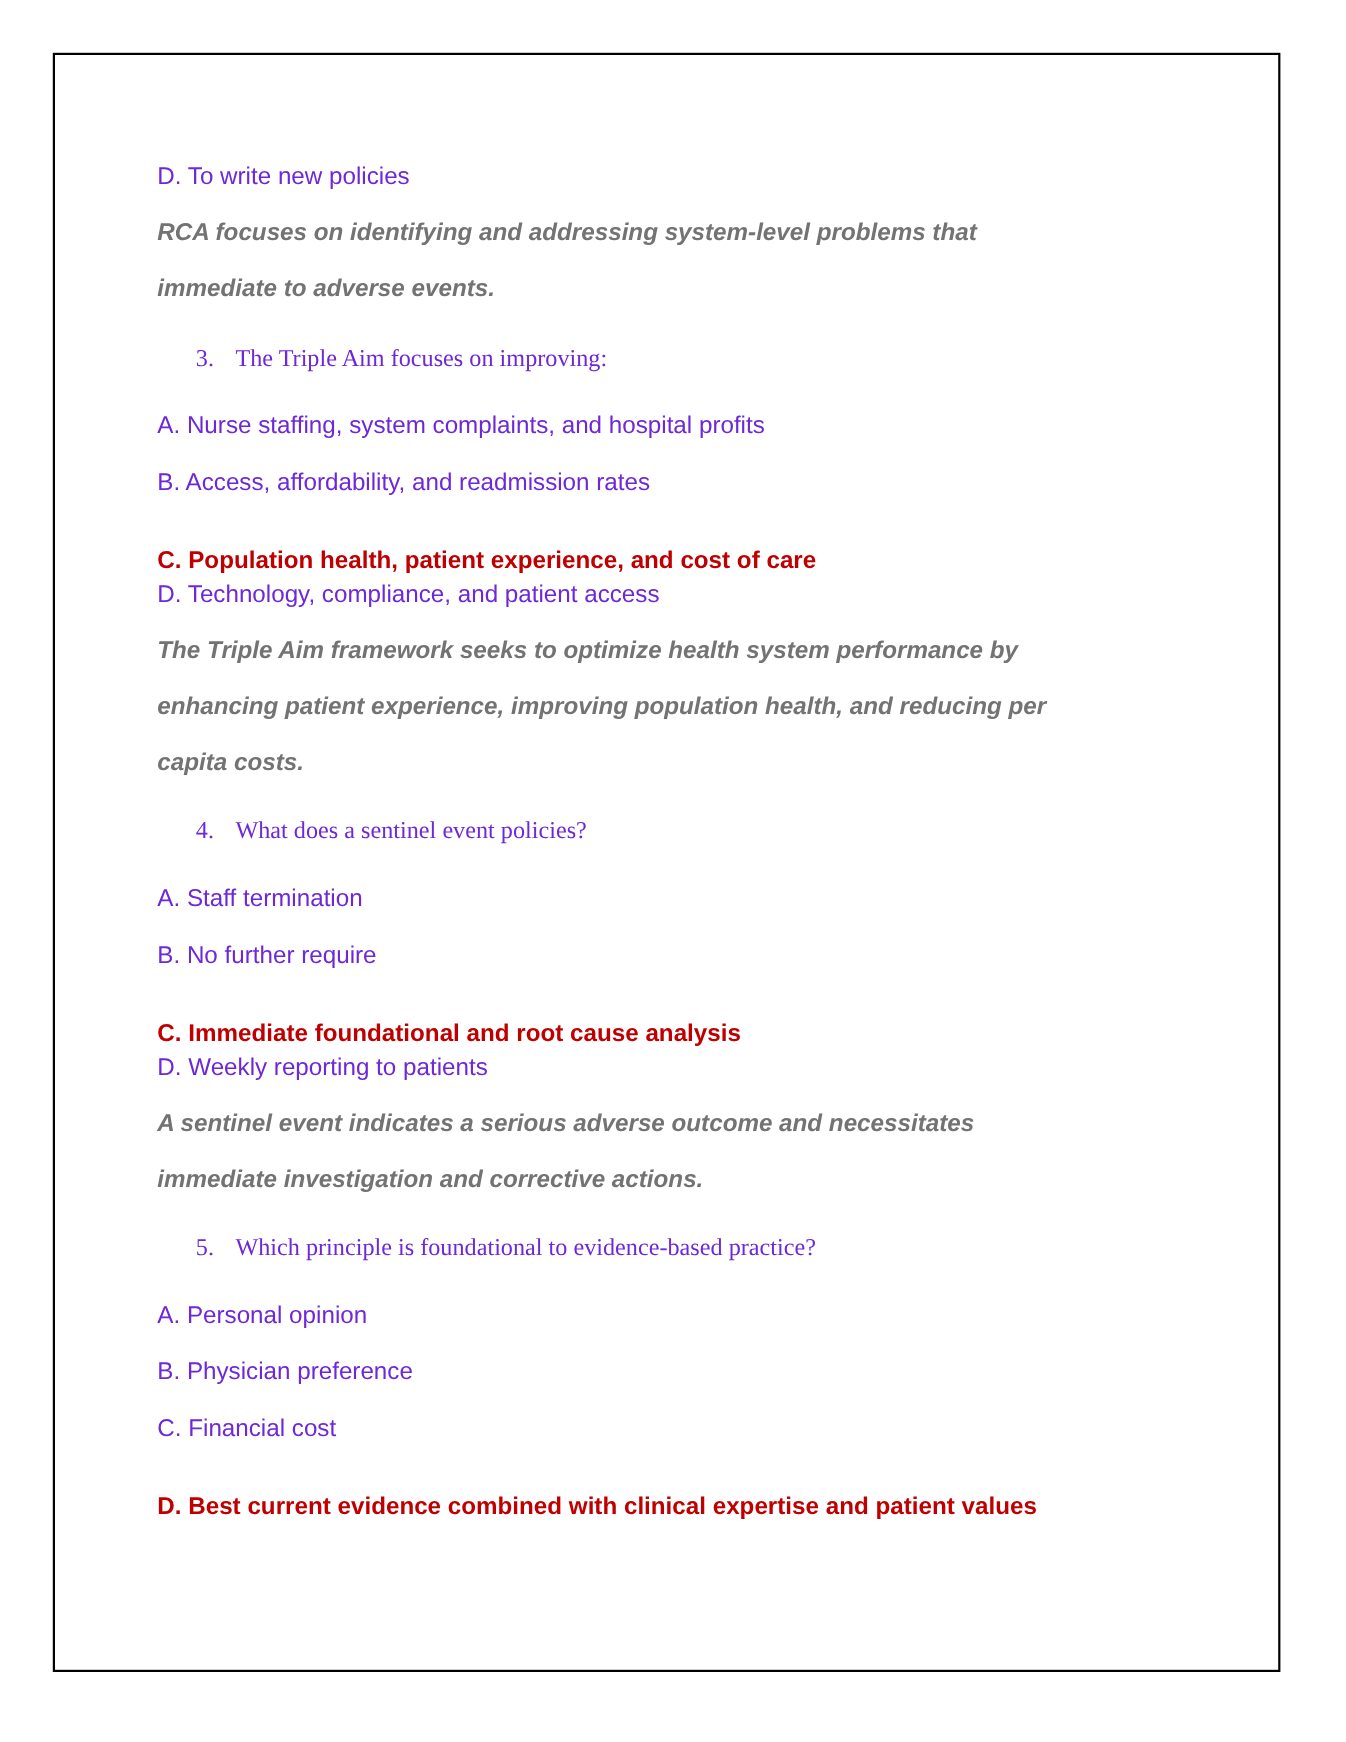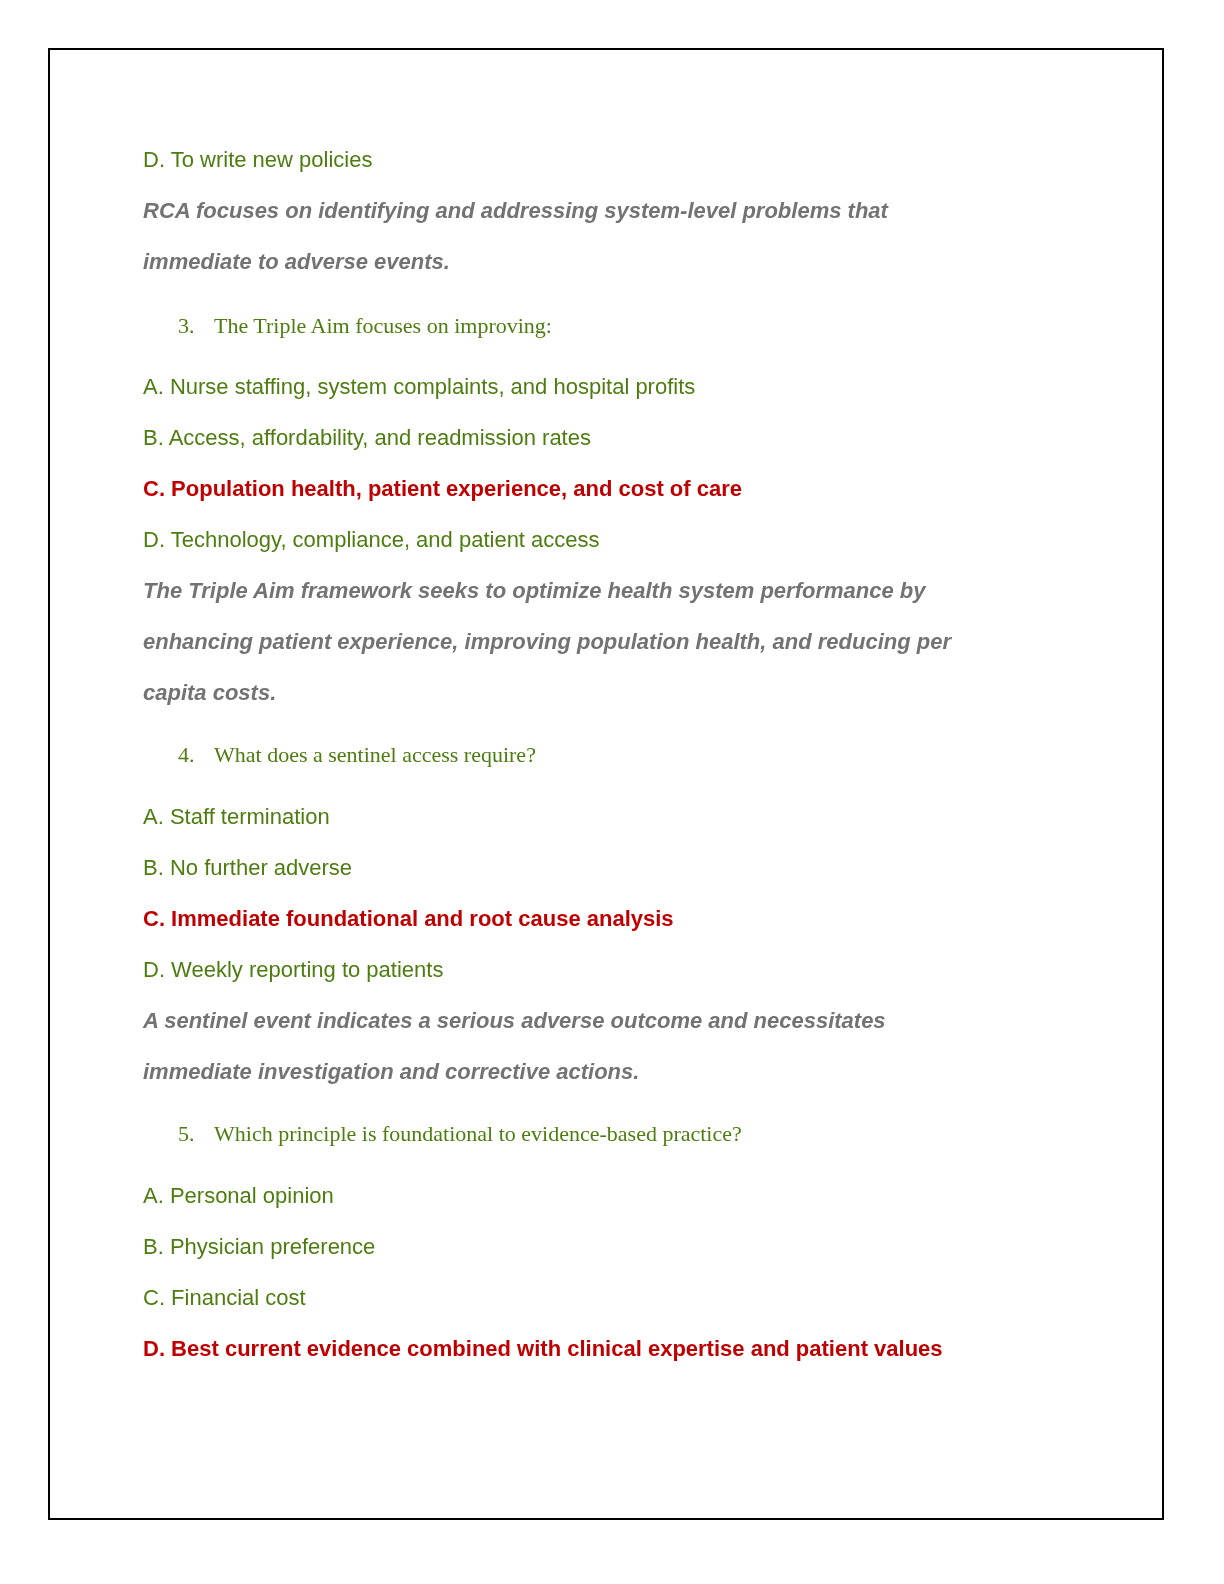--- a/index.html
+++ b/index.html
@@ -6,48 +6,48 @@
   body { width: 1224px; height: 1584px; position: relative; overflow: hidden; }
   .page-border {
     position: absolute; left: 48px; top: 48px;
     width: 1116px; height: 1472px;
     border: 2px solid #000; box-sizing: border-box;
   }
   .line {
     position: absolute; left: 143px;
     font-family: "Liberation Sans", "DejaVu Sans", sans-serif;
     font-size: 22px; line-height: 28px; white-space: nowrap;
-    color: #4d7c0f;
+    color: #6d28d9;
   }
   .q { left: 178px; font-family: Liberation Serif, serif; }
   .q .num { display: inline-block; width: 36px; }
-  .answer { color: #c00000; font-weight: bold; }
+  .answer { color: #c00000; font-weight: bold; margin-top: 20px; }
   .expl { color: #737373; font-weight: bold; font-style: italic; }
 </style>
 </head>
 <body>
 
 <div class="page-border"></div>
 
 <div class="line" style="top:146px">D. To write new policies</div>
 <div class="line expl" style="top:197px">RCA focuses on identifying and addressing system-level problems that</div>
 <div class="line expl" style="top:248px">immediate to adverse events.</div>
 
 <div class="line q" style="top:312px"><span class="num">3.</span><span>The Triple Aim focuses on improving:</span></div>
 <div class="line" style="top:373px">A. Nurse staffing, system complaints, and hospital profits</div>
 <div class="line" style="top:424px">B. Access, affordability, and readmission rates</div>
 <div class="line answer" style="top:475px">C. Population health, patient experience, and cost of care</div>
 <div class="line" style="top:526px">D. Technology, compliance, and patient access</div>
 <div class="line expl" style="top:577px">The Triple Aim framework seeks to optimize health system performance by</div>
 <div class="line expl" style="top:628px">enhancing patient experience, improving population health, and reducing per</div>
 <div class="line expl" style="top:679px">capita costs.</div>
 
-<div class="line q" style="top:741px"><span class="num">4.</span><span>What does a sentinel access require?</span></div>
+<div class="line q" style="top:741px"><span class="num">4.</span><span>What does a sentinel event policies?</span></div>
 <div class="line" style="top:803px">A. Staff termination</div>
-<div class="line" style="top:854px">B. No further adverse</div>
+<div class="line" style="top:854px">B. No further require</div>
 <div class="line answer" style="top:905px">C. Immediate foundational and root cause analysis</div>
 <div class="line" style="top:956px">D. Weekly reporting to patients</div>
 <div class="line expl" style="top:1007px">A sentinel event indicates a serious adverse outcome and necessitates</div>
 <div class="line expl" style="top:1058px">immediate investigation and corrective actions.</div>
 
 <div class="line q" style="top:1120px"><span class="num">5.</span><span>Which principle is foundational to evidence-based practice?</span></div>
 <div class="line" style="top:1182px">A. Personal opinion</div>
 <div class="line" style="top:1233px">B. Physician preference</div>
 <div class="line" style="top:1284px">C. Financial cost</div>
 <div class="line answer" style="top:1335px">D. Best current evidence combined with clinical expertise and patient values</div>

